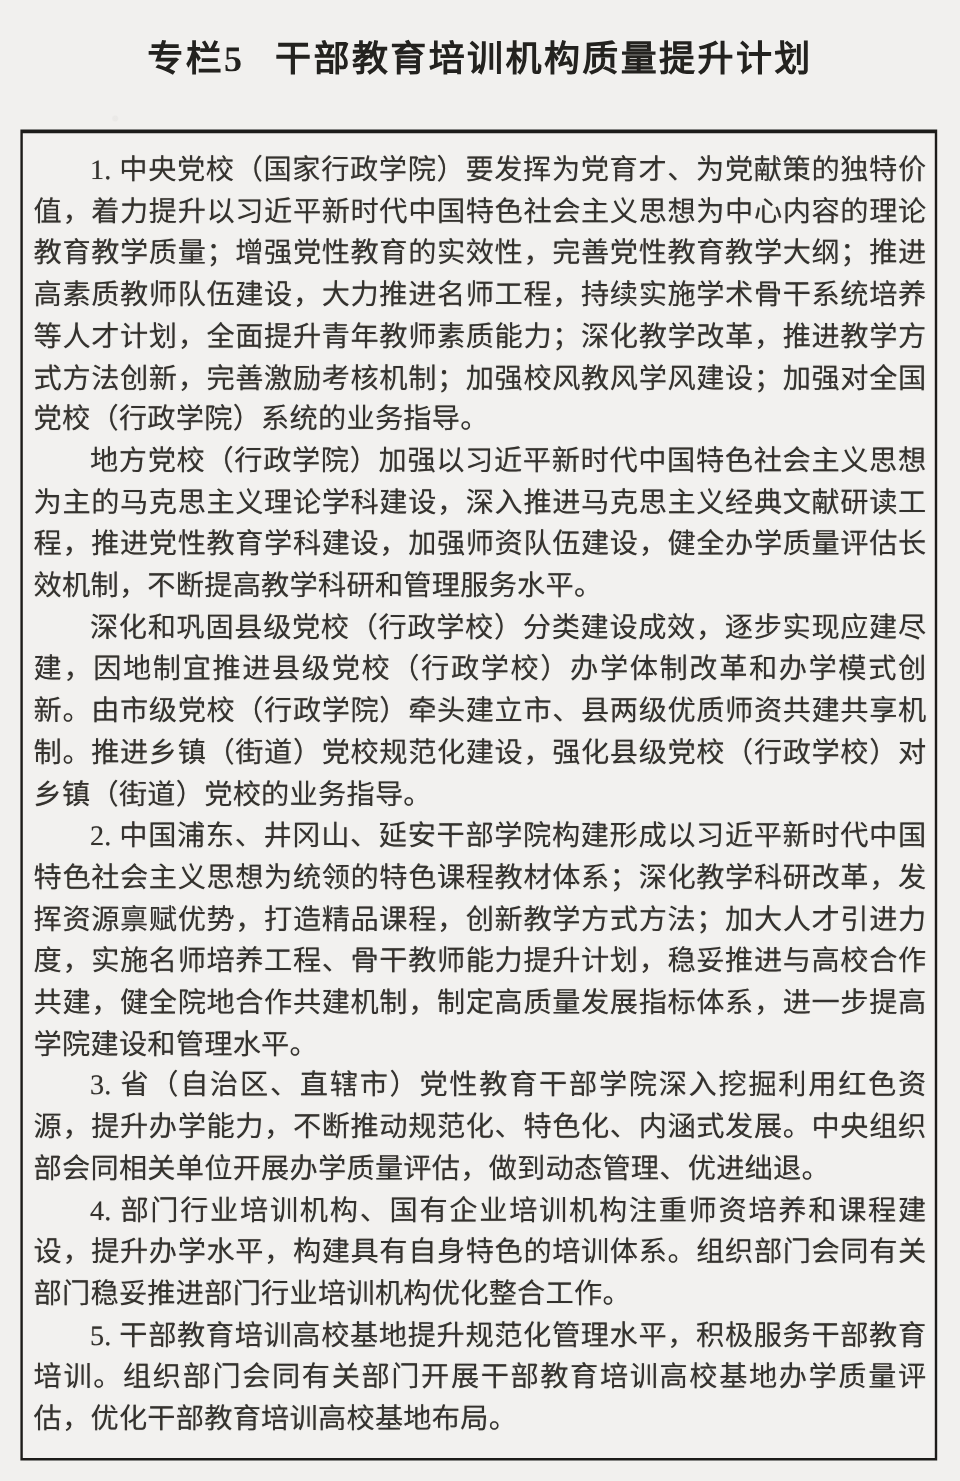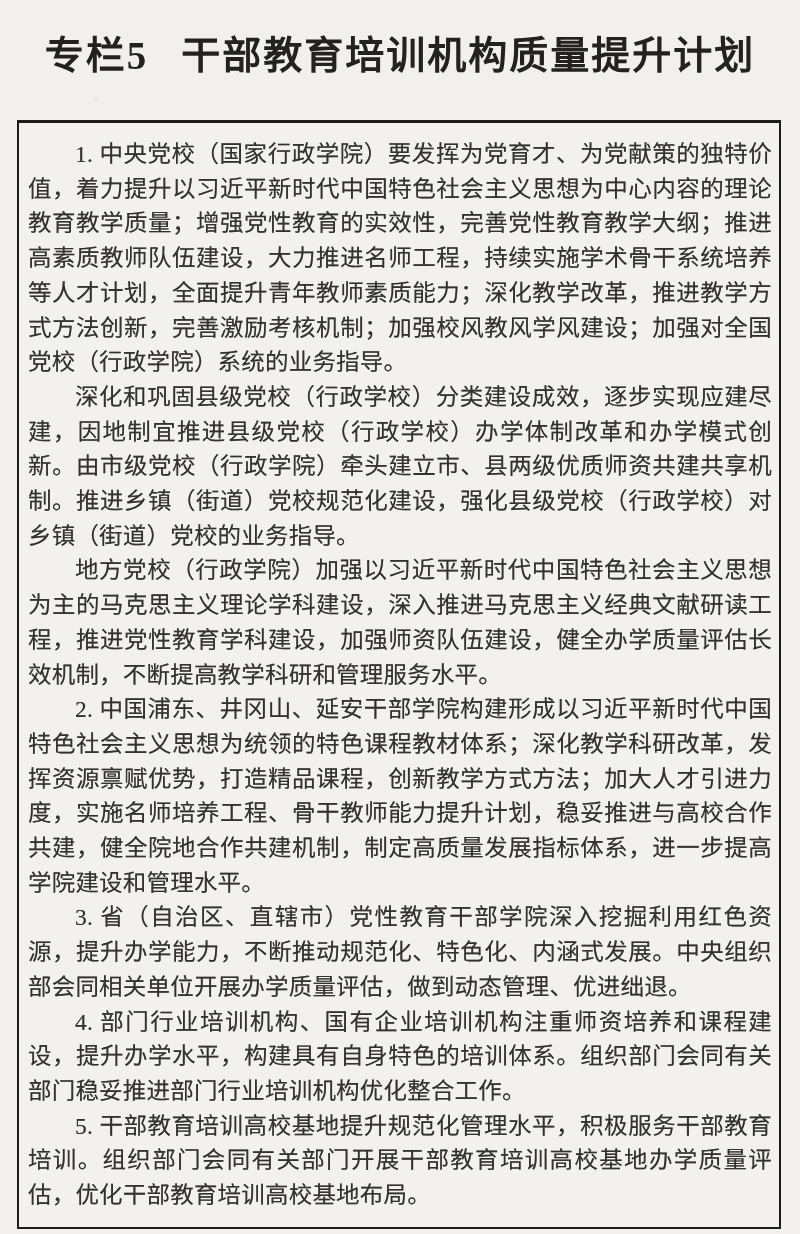--- a/index.html
+++ b/index.html
@@ -14,21 +14,21 @@
       radial-gradient(circle at 12% 8%, rgba(120,115,108,0.05) 0 2px, transparent 3px),
       radial-gradient(circle at 88% 54%, rgba(120,115,108,0.06) 0 1px, transparent 2px),
       radial-gradient(circle at 40% 92%, rgba(120,115,108,0.04) 0 2px, transparent 3px);
     font-family: "Liberation Serif", "DejaVu Serif", serif;
     color: #35332f;
     overflow: hidden;
   }
   .doc-title {
     margin: 24px auto 0 auto;
     text-align: center;
-    font-size: 39px;
+    font-size: 30px;
     font-weight: bold;
     letter-spacing: 2px;
     color: #23221f;
     white-space: nowrap;
   }
   .doc-title .title-label {
     margin-right: 0.85em;
   }
   .panel {
     box-sizing: border-box;
@@ -55,20 +55,20 @@
 </head>
 <body>
 
 <div class="doc-title">
   <span class="title-label">专栏5</span><span>干部教育培训机构质量提升计划</span>
 </div>
 
 <div class="panel">
   <div>
       <p class="para">1. 中央党校（国家行政学院）要发挥为党育才、为党献策的独特价值，着力提升以习近平新时代中国特色社会主义思想为中心内容的理论教育教学质量；增强党性教育的实效性，完善党性教育教学大纲；推进高素质教师队伍建设，大力推进名师工程，持续实施学术骨干系统培养等人才计划，全面提升青年教师素质能力；深化教学改革，推进教学方式方法创新，完善激励考核机制；加强校风教风学风建设；加强对全国党校（行政学院）系统的业务指导。</p>
+      <p class="para">地方党校（行政学院）加强以习近平新时代中国特色社会主义思想为主的马克思主义理论学科建设，深入推进马克思主义经典文献研读工程，推进党性教育学科建设，加强师资队伍建设，健全办学质量评估长效机制，不断提高教学科研和管理服务水平。</p>
       <p class="para">深化和巩固县级党校（行政学校）分类建设成效，逐步实现应建尽建，因地制宜推进县级党校（行政学校）办学体制改革和办学模式创新。由市级党校（行政学院）牵头建立市、县两级优质师资共建共享机制。推进乡镇（街道）党校规范化建设，强化县级党校（行政学校）对乡镇（街道）党校的业务指导。</p>
-      <p class="para">地方党校（行政学院）加强以习近平新时代中国特色社会主义思想为主的马克思主义理论学科建设，深入推进马克思主义经典文献研读工程，推进党性教育学科建设，加强师资队伍建设，健全办学质量评估长效机制，不断提高教学科研和管理服务水平。</p>
       <p class="para">2. 中国浦东、井冈山、延安干部学院构建形成以习近平新时代中国特色社会主义思想为统领的特色课程教材体系；深化教学科研改革，发挥资源禀赋优势，打造精品课程，创新教学方式方法；加大人才引进力度，实施名师培养工程、骨干教师能力提升计划，稳妥推进与高校合作共建，健全院地合作共建机制，制定高质量发展指标体系，进一步提高学院建设和管理水平。</p>
       <p class="para">3. 省（自治区、直辖市）党性教育干部学院深入挖掘利用红色资源，提升办学能力，不断推动规范化、特色化、内涵式发展。中央组织部会同相关单位开展办学质量评估，做到动态管理、优进绌退。</p>
       <p class="para">4. 部门行业培训机构、国有企业培训机构注重师资培养和课程建设，提升办学水平，构建具有自身特色的培训体系。组织部门会同有关部门稳妥推进部门行业培训机构优化整合工作。</p>
       <p class="para">5. 干部教育培训高校基地提升规范化管理水平，积极服务干部教育培训。组织部门会同有关部门开展干部教育培训高校基地办学质量评估，优化干部教育培训高校基地布局。</p>
     </div>
 </div>
 
 </body></html>

